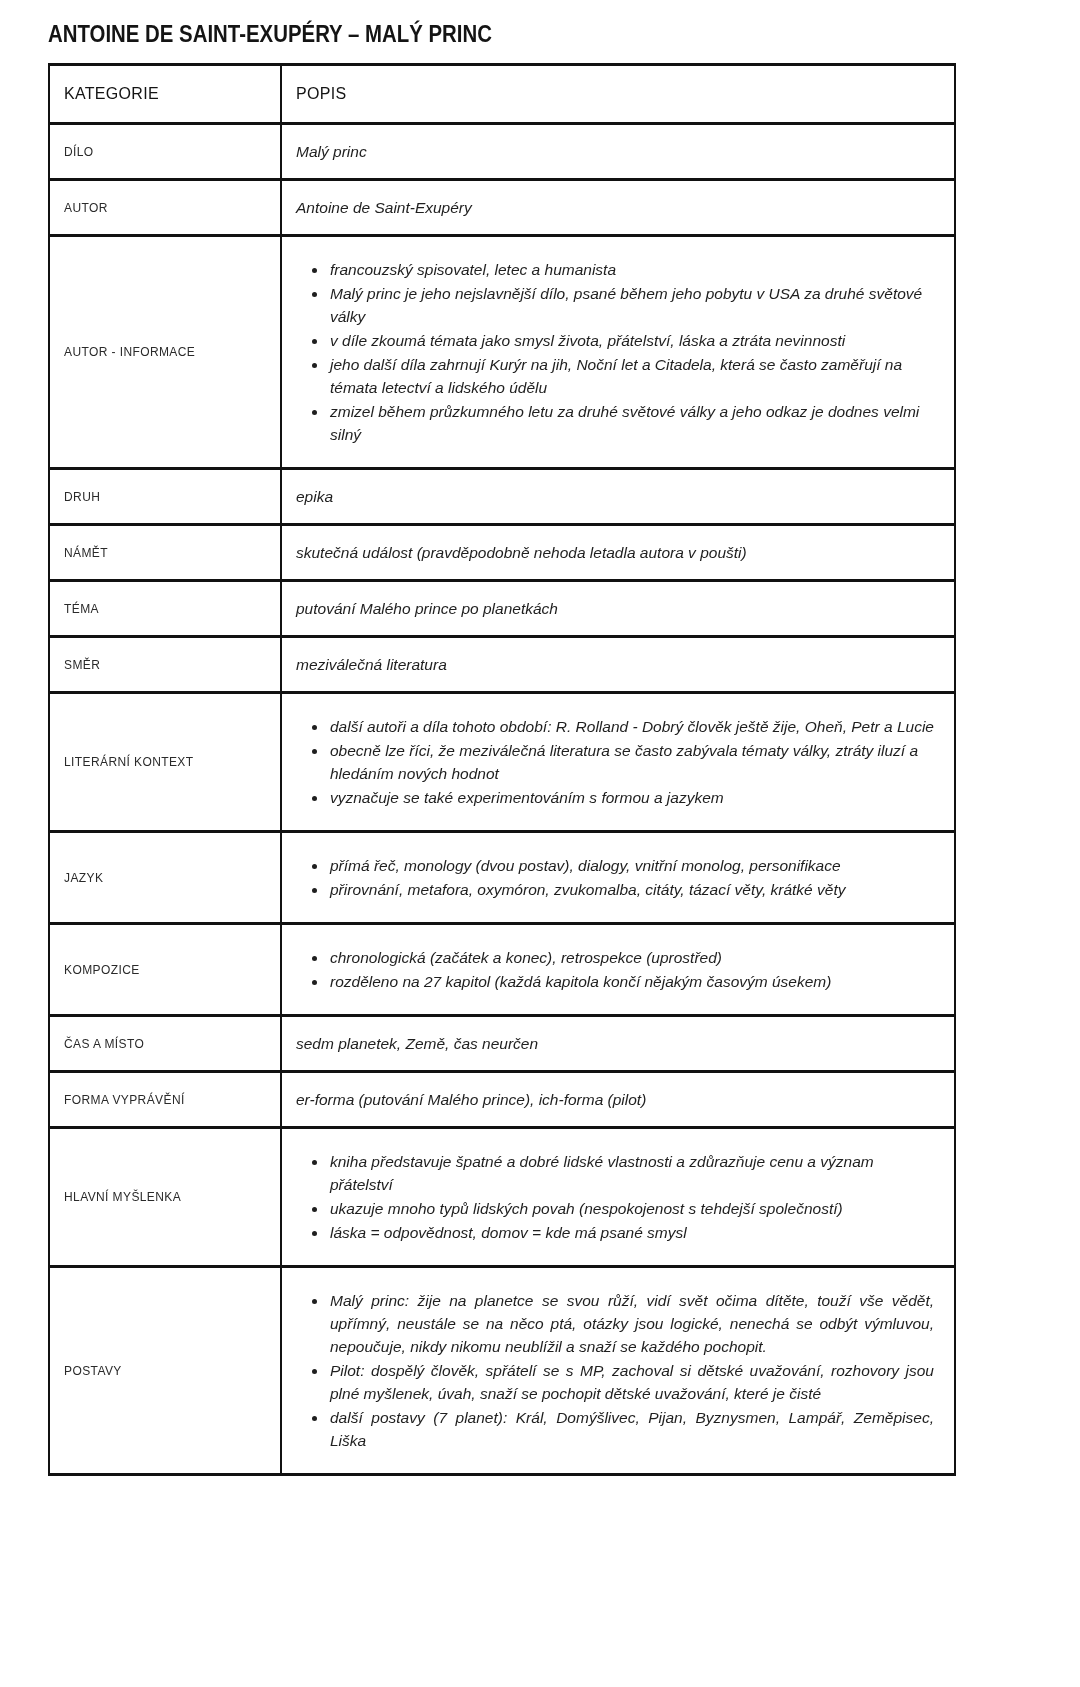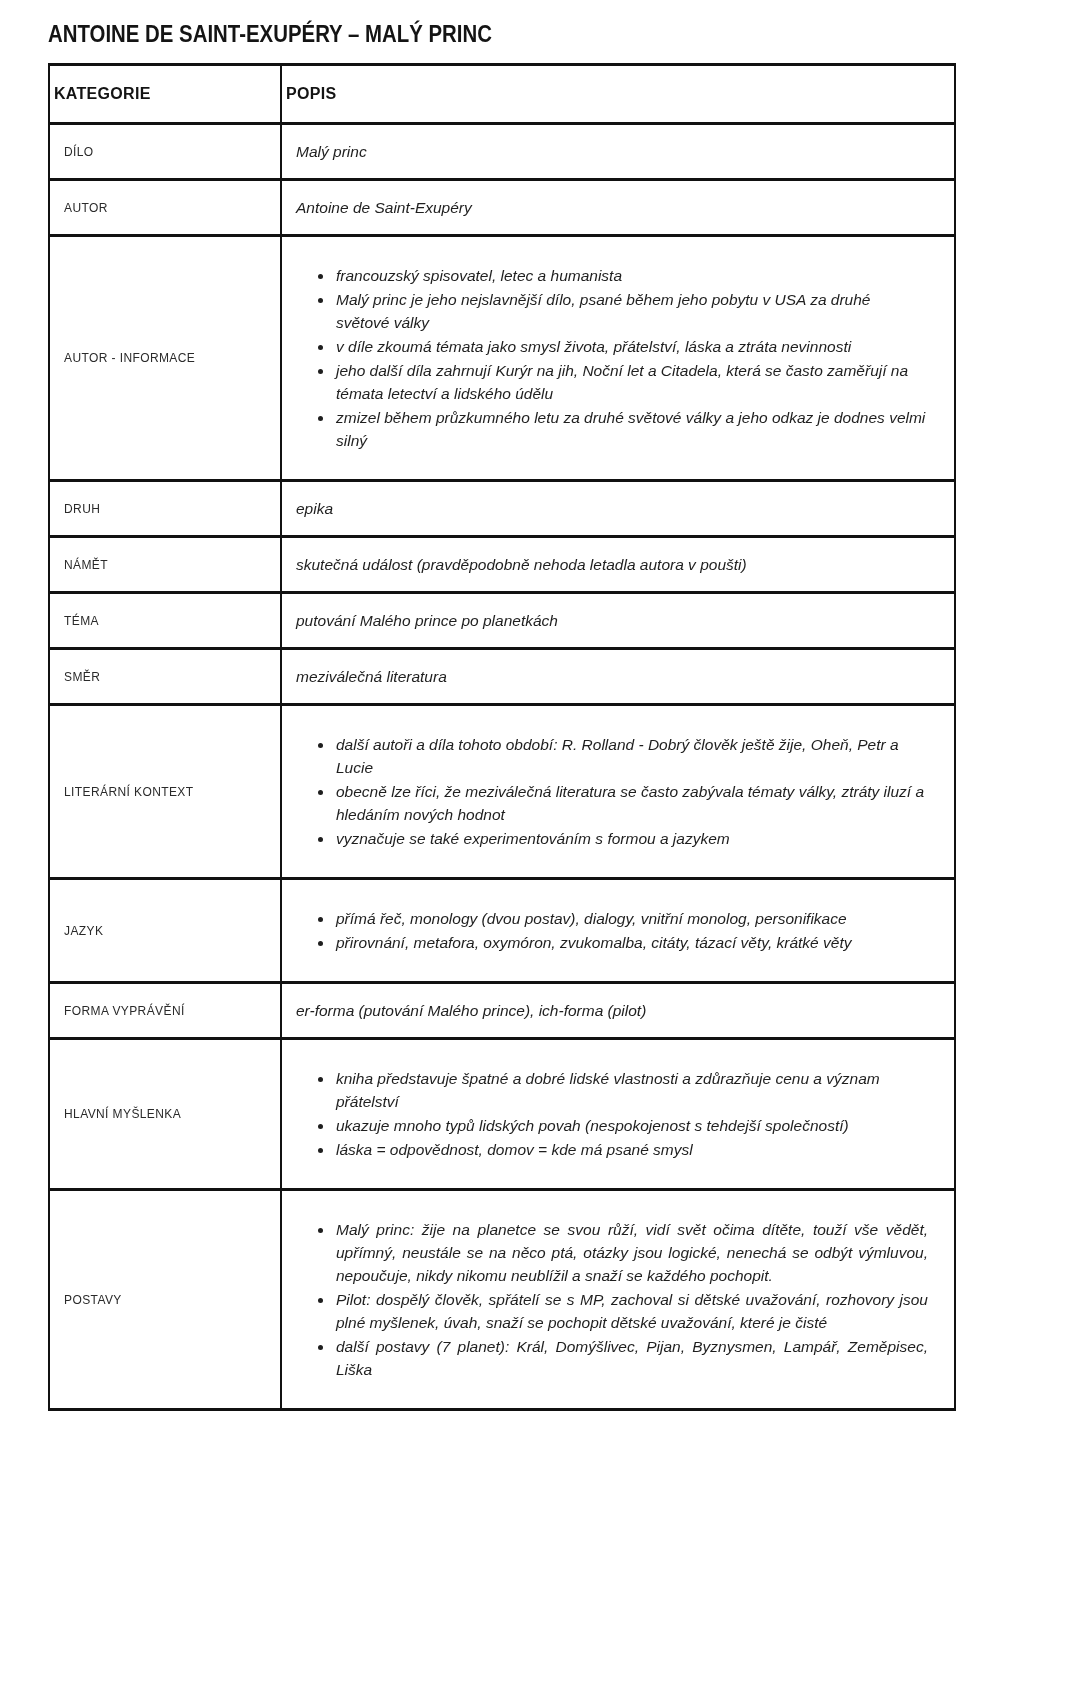--- a/index.html
+++ b/index.html
@@ -36,42 +36,42 @@
     border-left: 2px solid #111111;
     border-right: 2px solid #111111;
     border-top: 3px solid #111111;
     border-bottom: 3px solid #111111;
     vertical-align: middle;
     text-align: left;
   }
   .col-category { width: 232px; }
   .info-table th {
     font-size: 16px;
-    font-weight: 700;
+    font-weight: 400;
     color: #141414;
-    padding: 19px 4px;
+    padding: 19px 14px;
     letter-spacing: 0.3px;
   }
   td.category-cell {
     font-size: 12px;
     padding: 16px 10px 16px 14px;
     letter-spacing: 0.4px;
     color: #2a2a2a;
   }
   td.description-cell {
     font-size: 15.5px;
     padding: 15px 14px;
     line-height: 1.5;
     font-style: italic;
   }
   .cell-text {
     line-height: 23px;
   }
   ul.bullet-list {
-    margin: 12px;
+    margin: 6px;
     padding: 0 0 0 26px;
   }
   ul.bullet-list li {
     margin: 1px 0;
     line-height: 23px;
     padding-left: 2px;
   }
   ul.bullet-list.justify li {
     text-align: justify;
   }
@@ -164,21 +164,36 @@
   <tr>
     <td class="category-cell">JAZYK</td>
     <td class="description-cell">
             <ul class="bullet-list">
               <li>přímá řeč, monology (dvou postav), dialogy, vnitřní monolog, personifikace</li>
               <li>přirovnání, metafora, oxymóron, zvukomalba, citáty, tázací věty, krátké věty</li>
             </ul>
           </td>
   </tr>
 
-
+  <tr>
+    <td class="category-cell">KOMPOZICE</td>
+    <td class="description-cell">
+            <ul class="bullet-list">
+              <li>chronologická (začátek a konec), retrospekce (uprostřed)</li>
+              <li>rozděleno na 27 kapitol (každá kapitola končí nějakým časovým úsekem)</li>
+            </ul>
+          </td>
+  </tr>
+
+  <tr>
+    <td class="category-cell">ČAS A MÍSTO</td>
+    <td class="description-cell">
+            <div class="cell-text">sedm planetek, Země, čas neurčen</div>
+          </td>
+  </tr>
 
   <tr>
     <td class="category-cell">FORMA VYPRÁVĚNÍ</td>
     <td class="description-cell">
             <div class="cell-text">er-forma (putování Malého prince), ich-forma (pilot)</div>
           </td>
   </tr>
 
   <tr>
     <td class="category-cell">HLAVNÍ MYŠLENKA</td>

